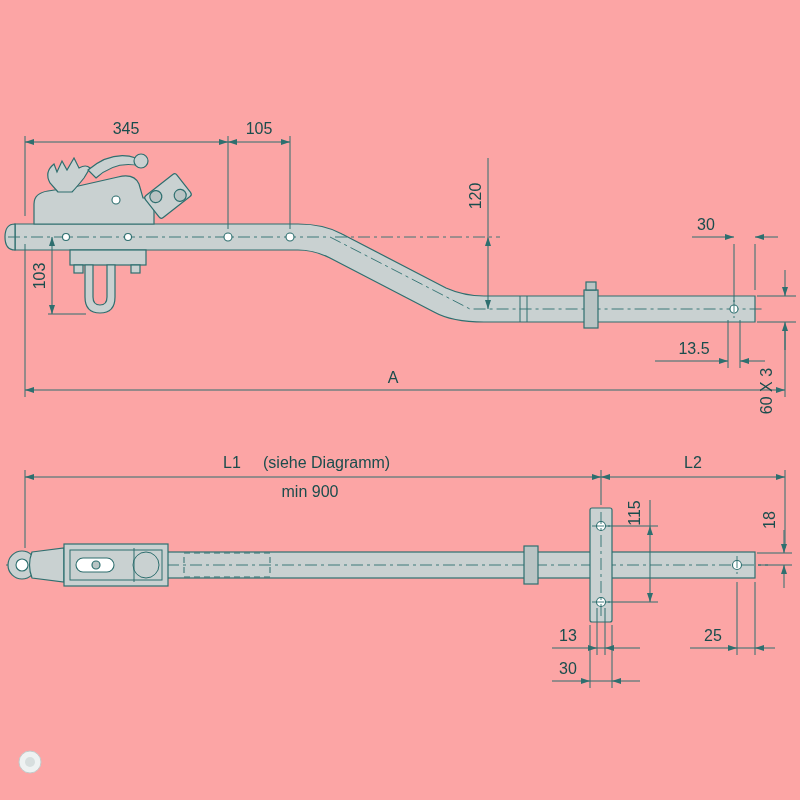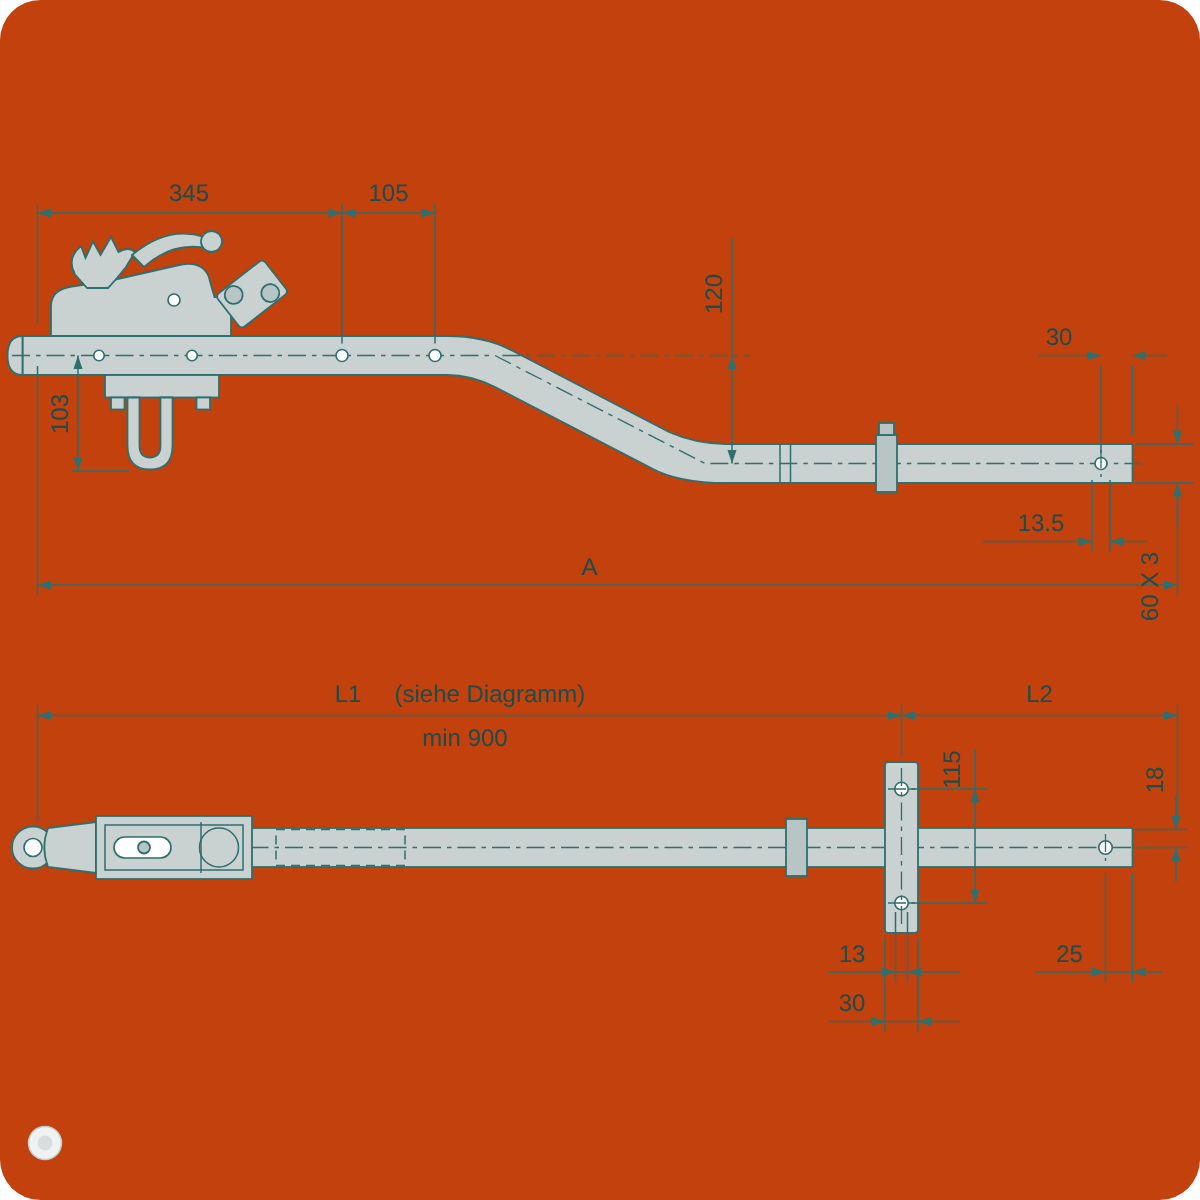--- a/index.html
+++ b/index.html
@@ -1,16 +1,16 @@
 <!DOCTYPE html>
 <html><head>
 <meta charset="utf-8">
 <style>
   html,body{margin:0;padding:0;background:#ffffff;}
-  .page{position:relative;width:800px;height:800px;background:#c2410c;overflow:hidden;border-radius:27px;}
+  .page{position:relative;width:800px;height:800px;background:#fca5a5;overflow:hidden;}
   svg{display:block;}
   svg text{font-family:"Liberation Sans",sans-serif;font-size:16px;fill:#1A4D4D;}
   .thin{stroke:#2E6F6F;stroke-width:1;fill:none;}
   .part{fill:#C9D1D1;stroke:#2E6F6F;stroke-width:1.2;}
   .part2{fill:#B9C4C4;stroke:#2E6F6F;stroke-width:1.2;}
   .hole{fill:#ffffff;stroke:#2E6F6F;stroke-width:1.1;}
   .cl{stroke:#2E6F6F;stroke-width:0.9;fill:none;stroke-dasharray:12 4 3 4;}
   .dash{stroke:#2E6F6F;stroke-width:1;fill:none;stroke-dasharray:6 4;}
   .arr{fill:#2E6F6F;stroke:none;}
   .logo{stroke:#C2CBCB;fill:#EEF2F2;}

